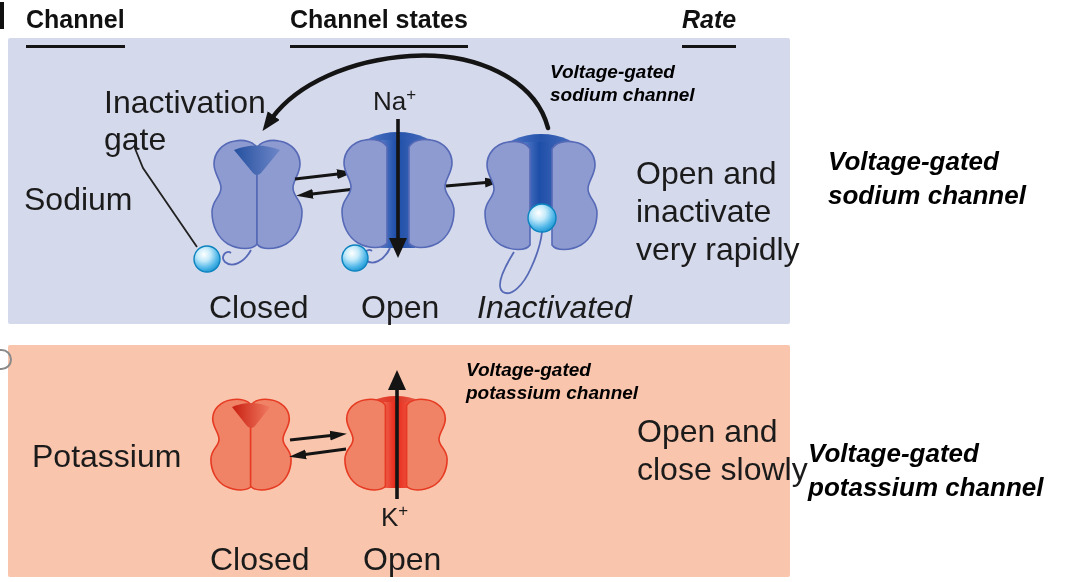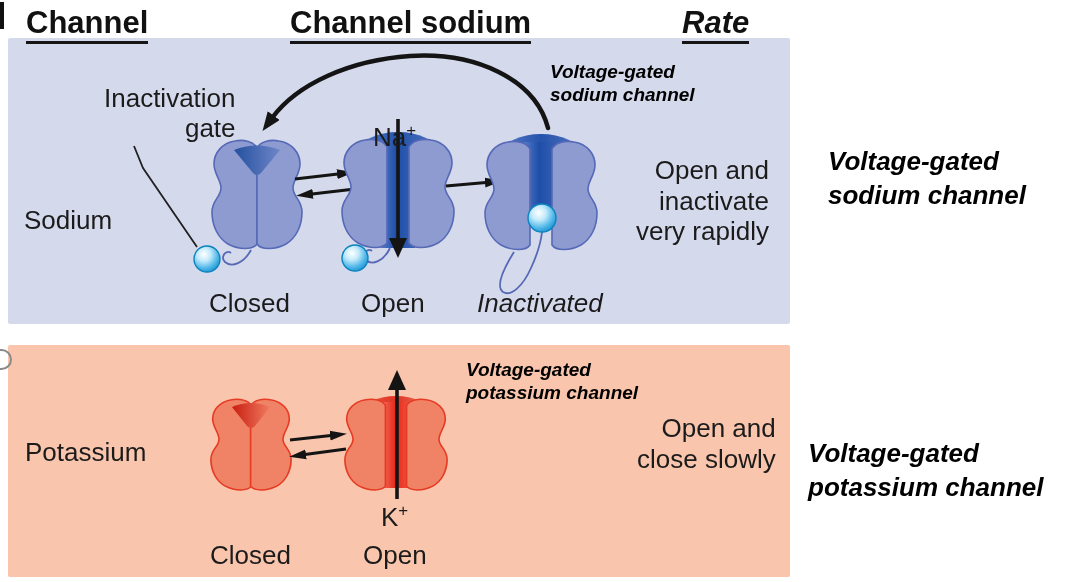--- a/index.html
+++ b/index.html
@@ -5,22 +5,22 @@
   html,body{margin:0;padding:0;}
   body{
     width:1080px;height:582px;position:relative;background:#ffffff;overflow:hidden;
     font-family:"Liberation Sans","DejaVu Sans",sans-serif;
   }
   .panel{position:absolute;z-index:0;border-radius:2px;}
   #panel-sodium{left:8px;top:38px;width:782px;height:286px;background:#d5d9ec;}
   #panel-potassium{left:8px;top:345px;width:782px;height:232px;background:#f9c5ac;}
   svg.overlay{position:absolute;left:0;top:0;z-index:1;pointer-events:none;}
   .lbl{position:absolute;z-index:2;color:#1b1b1b;white-space:pre-line;line-height:1.15;}
-  .hdr{font-size:31px;font-weight:700;border-bottom:3px solid #151515;padding-bottom:0;color:#111;text-align:center;}
-  .body-txt{font-size:26px;text-align:right;}
+  .hdr{font-size:25px;font-weight:700;border-bottom:3px solid #151515;padding-bottom:11px;color:#111;text-align:center;}
+  .body-txt{font-size:32px;}
   .ion{font-size:26px;}
   .ion sup{font-size:0.65em;}
   .in-title{font-size:19px;font-weight:700;font-style:italic;color:#000;line-height:1.2;}
   .side-title{font-size:26px;font-weight:700;font-style:italic;color:#000;line-height:1.3;}
   #tick-mark{position:absolute;left:0;top:2px;width:4px;height:27px;background:#111;z-index:2;}
   #bullet-circle{position:absolute;left:-9px;top:349px;width:17px;height:17px;border:2px solid #8a8a8a;
     border-radius:50%;background:transparent;z-index:3;}
 </style>
 </head>
 <body>
@@ -144,39 +144,39 @@
     <use href="#lobe" transform="translate(344,398) scale(0.9,0.84)" fill="#f08266" stroke="#e63a22" stroke-width="1.8"></use>
     <use href="#lobe" transform="translate(448,398) scale(-0.9,0.84)" fill="#f08266" stroke="#e63a22" stroke-width="1.8"></use>
   </g>
 
   <g>
     <line x1="397" y1="499" x2="397" y2="388" stroke="#141414" stroke-width="3.6" marker-end="url(#fluxHead)"></line>
   </g>
 </svg>
 
 <div class="lbl hdr" style="left:26px;top:5px;">Channel</div>
-<div class="lbl hdr" style="left:290px;top:5px;">Channel sodium</div>
+<div class="lbl hdr" style="left:290px;top:5px;">Channel states</div>
 <div class="lbl hdr" style="left:682px;top:5px;font-style:italic;">Rate</div>
 
 <div class="lbl body-txt" style="left:104px;top:84px;">Inactivation
 gate</div>
-<div class="lbl body-txt" style="left:24px;top:181px;margin-top:25px;">Sodium</div>
-<div class="lbl ion" style="left:373px;top:85px;margin-top:36px;"><span>Na</span><sup>+</sup></div>
+<div class="lbl body-txt" style="left:24px;top:181px;">Sodium</div>
+<div class="lbl ion" style="left:373px;top:85px;"><span>Na</span><sup>+</sup></div>
 <div class="lbl in-title" style="left:550px;top:61px;">Voltage-gated
 sodium channel</div>
 <div class="lbl body-txt" style="left:636px;top:155px;line-height:1.18;">Open and
 inactivate
 very rapidly</div>
 <div class="lbl body-txt" style="left:209px;top:289px;">Closed</div>
 <div class="lbl body-txt" style="left:361px;top:289px;">Open</div>
 <div class="lbl body-txt" style="left:477px;top:289px;font-style:italic;">Inactivated</div>
 <div class="lbl side-title" style="left:828px;top:145px;">Voltage-gated
 sodium channel</div>
 
-<div class="lbl body-txt" style="left:25px;top:438px;">Potassium</div>
+<div class="lbl body-txt" style="left:32px;top:438px;">Potassium</div>
 <div class="lbl in-title" style="left:466px;top:359px;">Voltage-gated
 potassium channel</div>
 <div class="lbl body-txt" style="left:637px;top:413px;line-height:1.18;">Open and
 close slowly</div>
 <div class="lbl ion" style="left:381px;top:501px;"><span>K</span><sup>+</sup></div>
 <div class="lbl body-txt" style="left:210px;top:541px;">Closed</div>
 <div class="lbl body-txt" style="left:363px;top:541px;">Open</div>
 <div class="lbl side-title" style="left:808px;top:437px;">Voltage-gated
 potassium channel</div>
 

